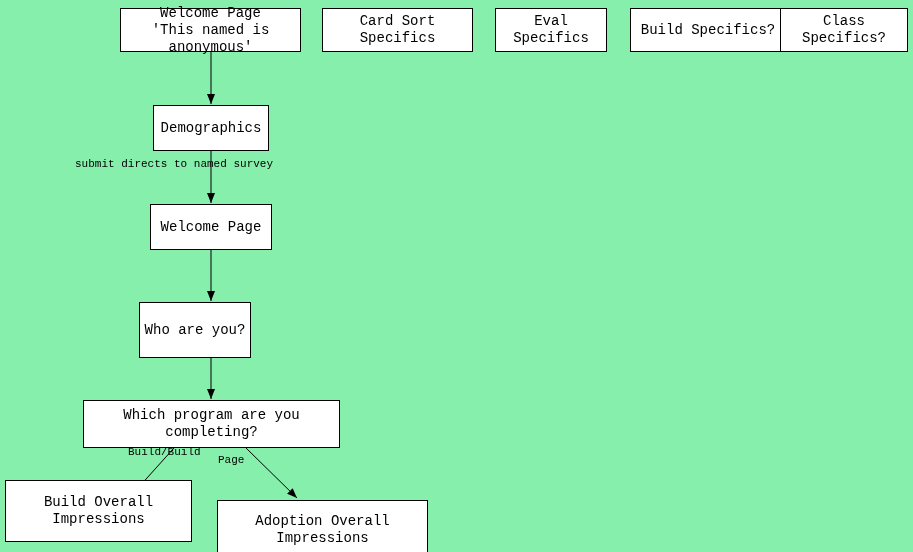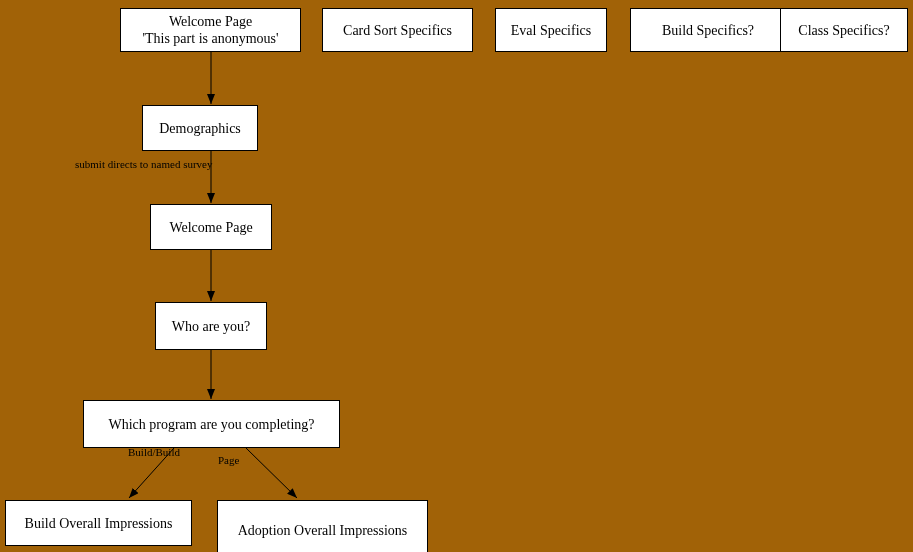--- a/index.html
+++ b/index.html
@@ -4,23 +4,23 @@
 <style>
   html, body {
     margin: 0;
     padding: 0;
     background: #ffffff;
   }
   .canvas {
     position: relative;
     width: 913px;
     height: 552px;
-    background: #a16207;
+    background: #86efac;
     color: #000000;
-    font-family: Liberation Serif, serif;
+    font-family: Liberation Mono, monospace;
     overflow: hidden;
   }
   .edges {
     position: absolute;
     left: 0;
     top: 0;
     width: 913px;
     height: 552px;
   }
   .node {
@@ -59,57 +59,57 @@
     <line x1="211" y1="151" x2="211" y2="203" stroke="#000000" stroke-width="1" marker-end="url(#arrowhead)"></line>
     <line x1="211" y1="250" x2="211" y2="301" stroke="#000000" stroke-width="1" marker-end="url(#arrowhead)"></line>
     <line x1="211" y1="348" x2="211" y2="399" stroke="#000000" stroke-width="1" marker-end="url(#arrowhead)"></line>
     <line x1="174" y1="448" x2="129" y2="498" stroke="#000000" stroke-width="1" marker-end="url(#arrowhead)"></line>
     <line x1="246" y1="448" x2="297" y2="498" stroke="#000000" stroke-width="1" marker-end="url(#arrowhead)"></line>
   </svg>
 
   <div class="node" style="left:120px; top:8px; width:181px; height:44px;">
     <div>
       <div>Welcome Page</div>
-      <div>'This part is anonymous'</div>
+      <div>'This named is anonymous'</div>
     </div>
   </div>
 
   <div class="node" style="left:322px; top:8px; width:151px; height:44px;align-items:center;">
     <span>Card Sort Specifics</span>
   </div>
 
   <div class="node" style="left:495px; top:8px; width:112px; height:44px;">
     <span>Eval Specifics</span>
   </div>
 
   <div class="node" style="left:630px; top:8px; width:156px; height:44px;text-align:right;">
     <span>Build Specifics?</span>
   </div>
 
   <div class="node" style="left:780px; top:8px; width:128px; height:44px;">
     <span>Class Specifics?</span>
   </div>
 
-  <div class="node" style="left:142px; top:105px; width:116px; height:46px;">
+  <div class="node" style="left:153px; top:105px; width:116px; height:46px;">
     <span>Demographics</span>
   </div>
 
   <div class="node" style="left:150px; top:204px; width:122px; height:46px;">
     <span>Welcome Page</span>
   </div>
 
-  <div class="node" style="left:155px; top:302px; width:112px; height:48px;">
+  <div class="node" style="left:139px; top:302px; width:112px; height:56px;">
     <span>Who are you?</span>
   </div>
 
   <div class="node" style="left:83px; top:400px; width:257px; height:48px;">
     <span>Which program are you completing?</span>
   </div>
 
-  <div class="node" style="left:5px; top:500px; width:187px; height:46px;">
+  <div class="node" style="left:5px; top:480px; width:187px; height:62px;">
     <span>Build Overall Impressions</span>
   </div>
 
   <div class="node" style="left:217px; top:500px; width:211px; height:60px;">
     <span>Adoption Overall Impressions</span>
   </div>
 
   <span class="annotation" style="left:75px; top:155px;">submit directs to named survey</span>
 
   <span class="annotation" style="left:128px; top:443px;">Build/Build</span>

